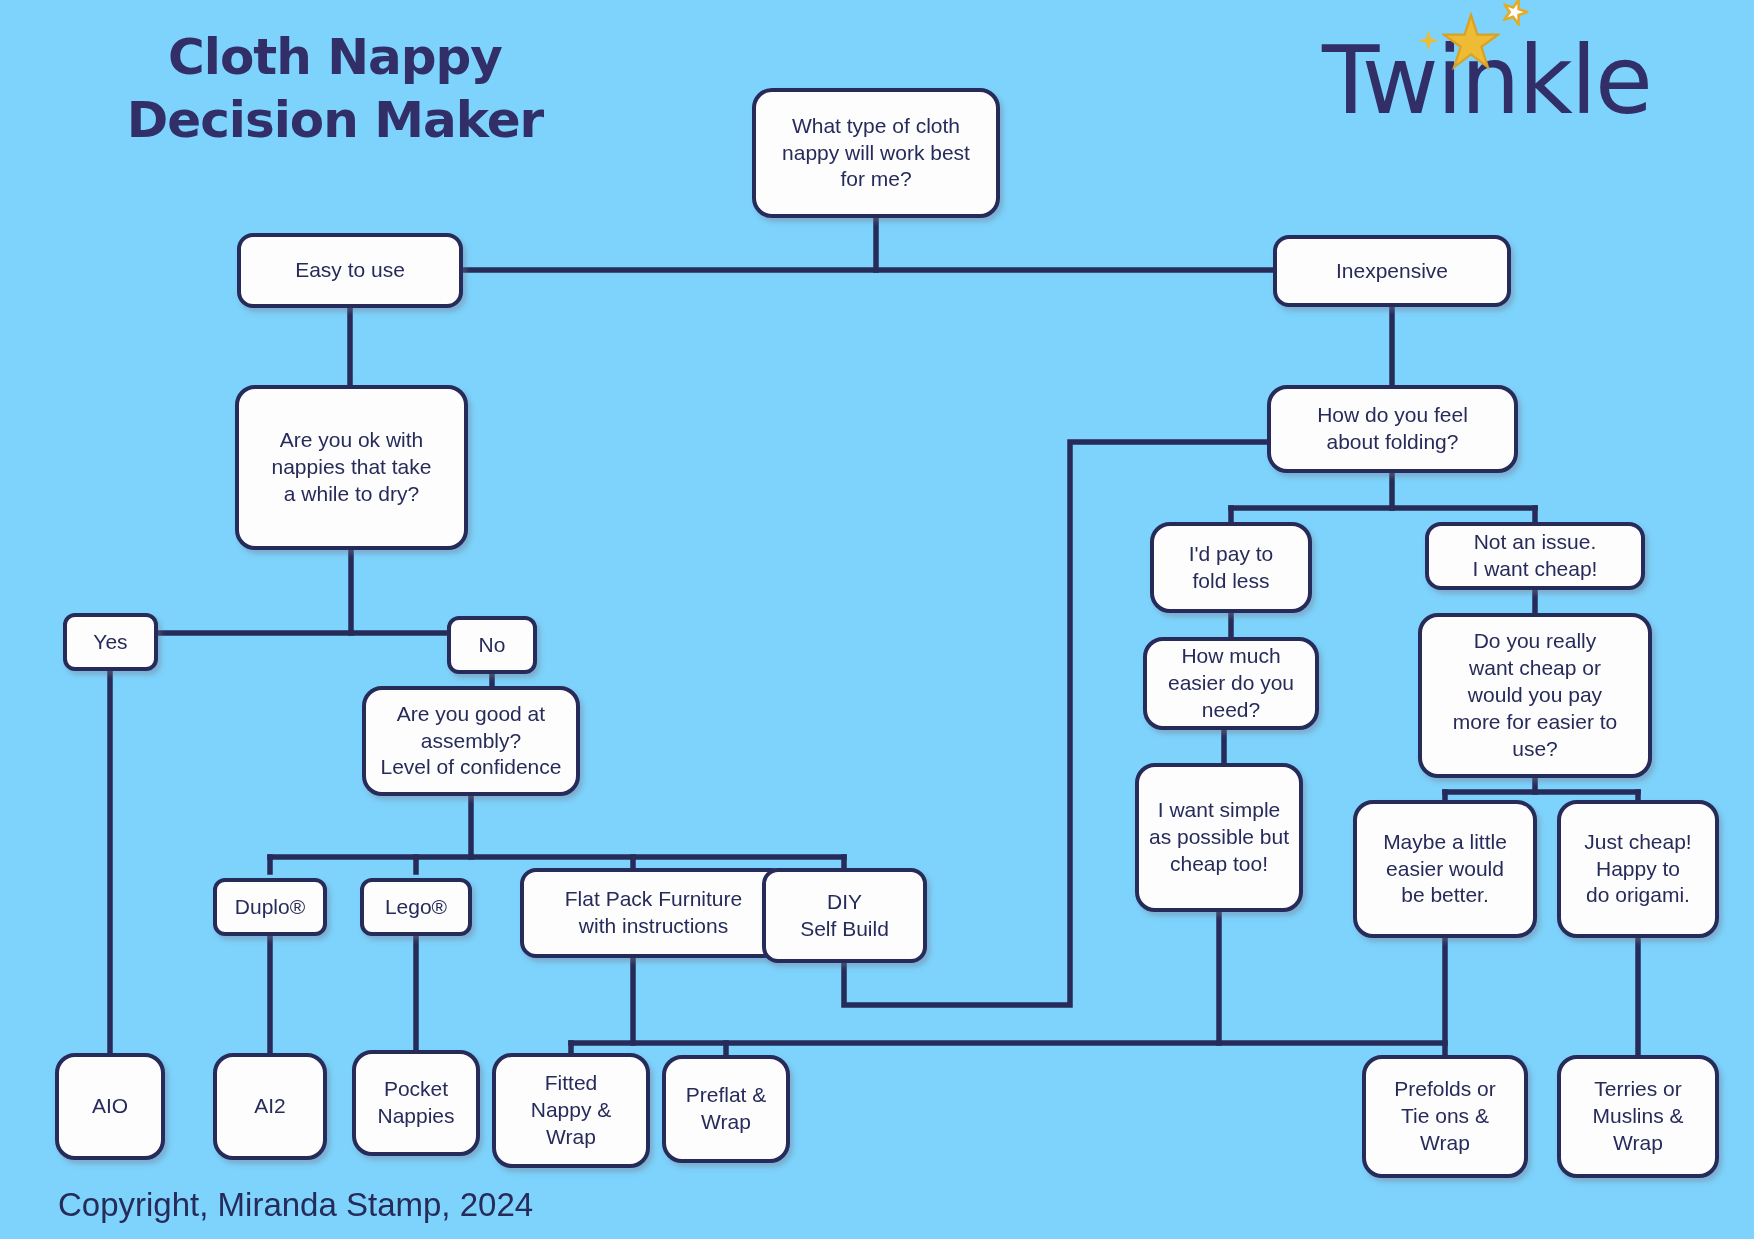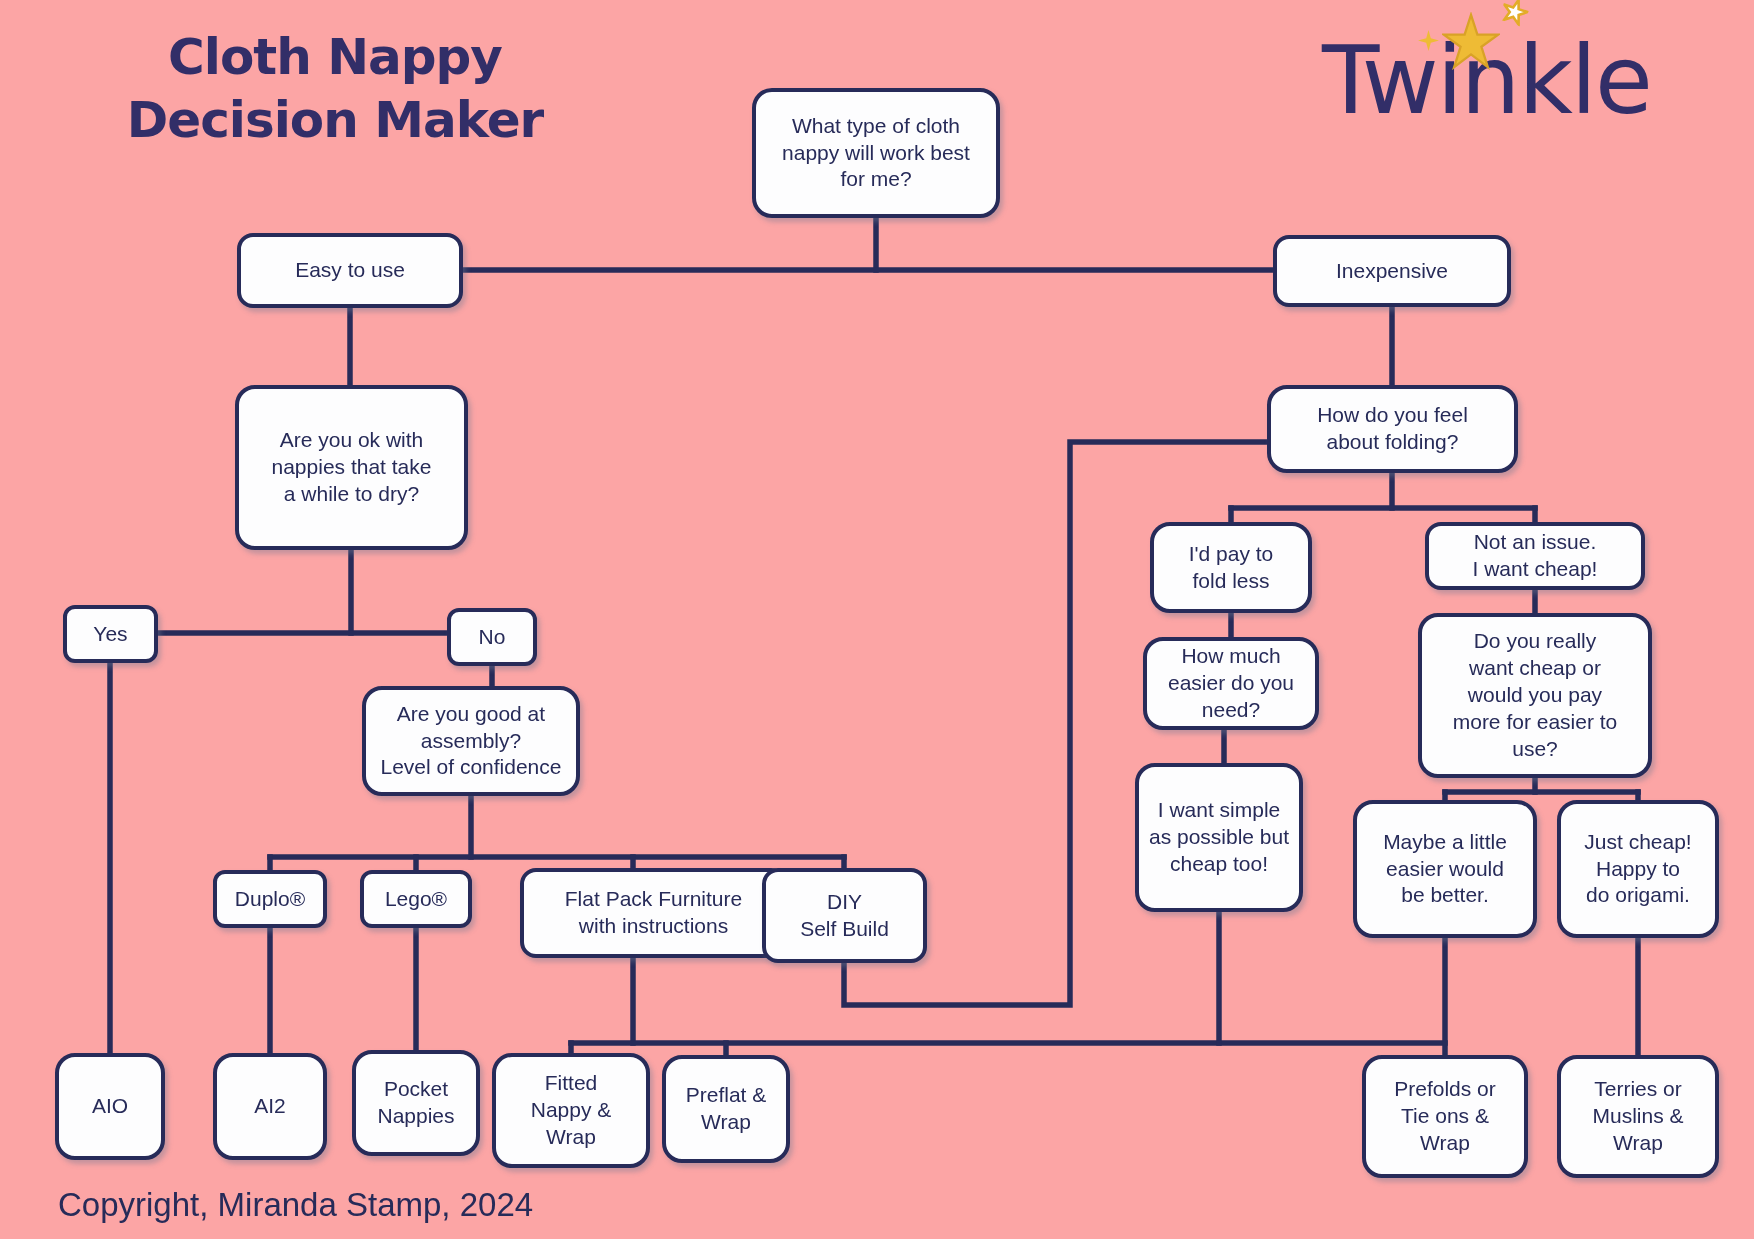--- a/index.html
+++ b/index.html
@@ -3,35 +3,35 @@
 <meta charset="utf-8">
 <style>
   :root{
     --navy:#272b59;
     --title-navy:#322e68;
     --star-gold:#eebb35;
     --box-fill:#fdfdfe;
   }
   html,body{margin:0;padding:0;background:#ffffff;}
   #canvas{
-    position:relative;width:1754px;height:1239px;background:#fca5a5;
+    position:relative;width:1754px;height:1239px;background:#7dd3fc;
     overflow:hidden;font-family:"Liberation Sans",sans-serif;
   }
   #connectors{position:absolute;left:0;top:0;z-index:1;}
   #connectors path{stroke:var(--navy);stroke-width:5.5;fill:none;stroke-linecap:square;}
   .node{
     position:absolute;z-index:2;box-sizing:border-box;
     border:4px solid var(--navy);border-radius:16px;
     background:var(--box-fill);color:var(--navy);
     display:flex;align-items:center;justify-content:center;
     text-align:center;white-space:pre-line;
     font-size:21px;line-height:1.28;padding:19px 5px;
     box-shadow:3px 4px 5px rgba(120,122,145,.42);
   }
-  .r12{border-radius:12px;}
+  .r12{border-radius:12px;margin-top:8px;}
   .r20{border-radius:20px;}
   .title{
     position:absolute;left:85px;top:26px;width:500px;z-index:2;
     font-family:"DejaVu Sans",sans-serif;font-weight:bold;
     font-size:50px;line-height:1.26;letter-spacing:-1px;
     color:var(--title-navy);text-align:center;
   }
   .logo{
     position:absolute;left:1322px;top:34px;z-index:2;
     font-family:"DejaVu Sans",sans-serif;font-weight:normal;

